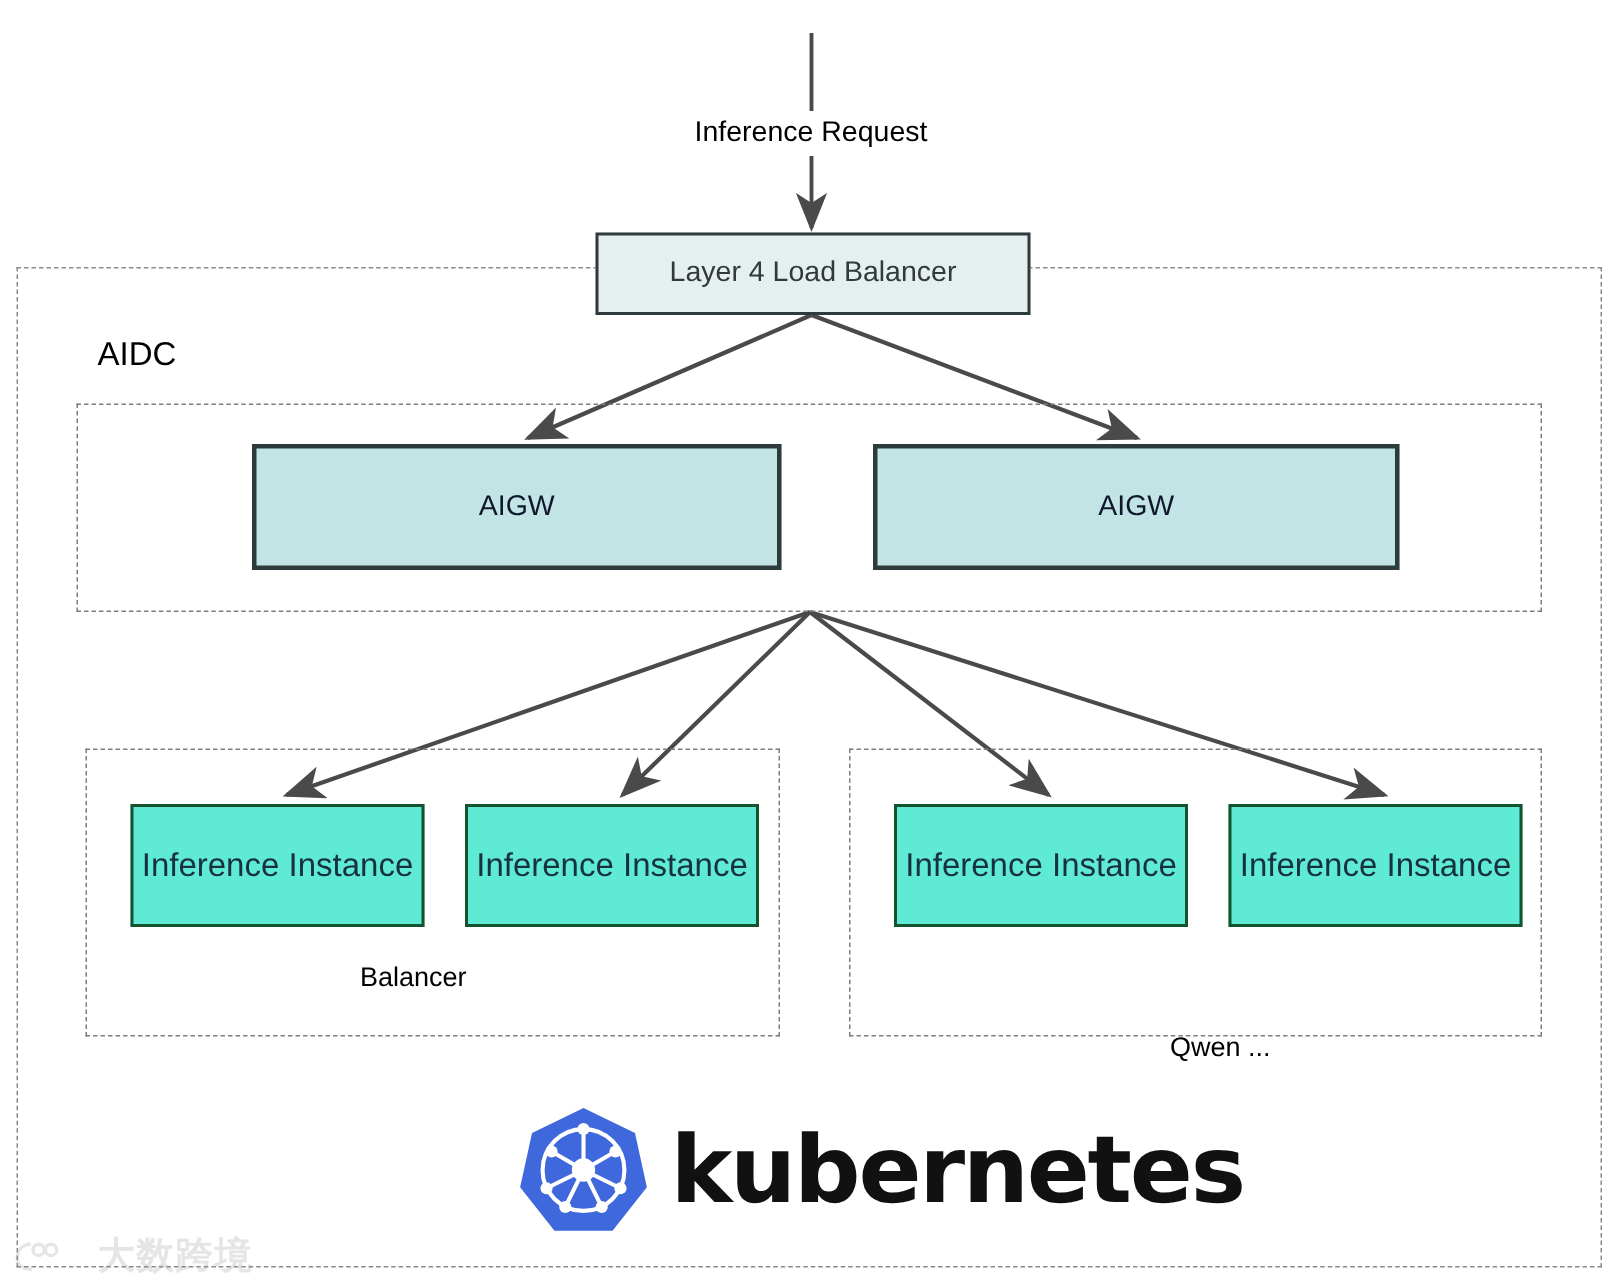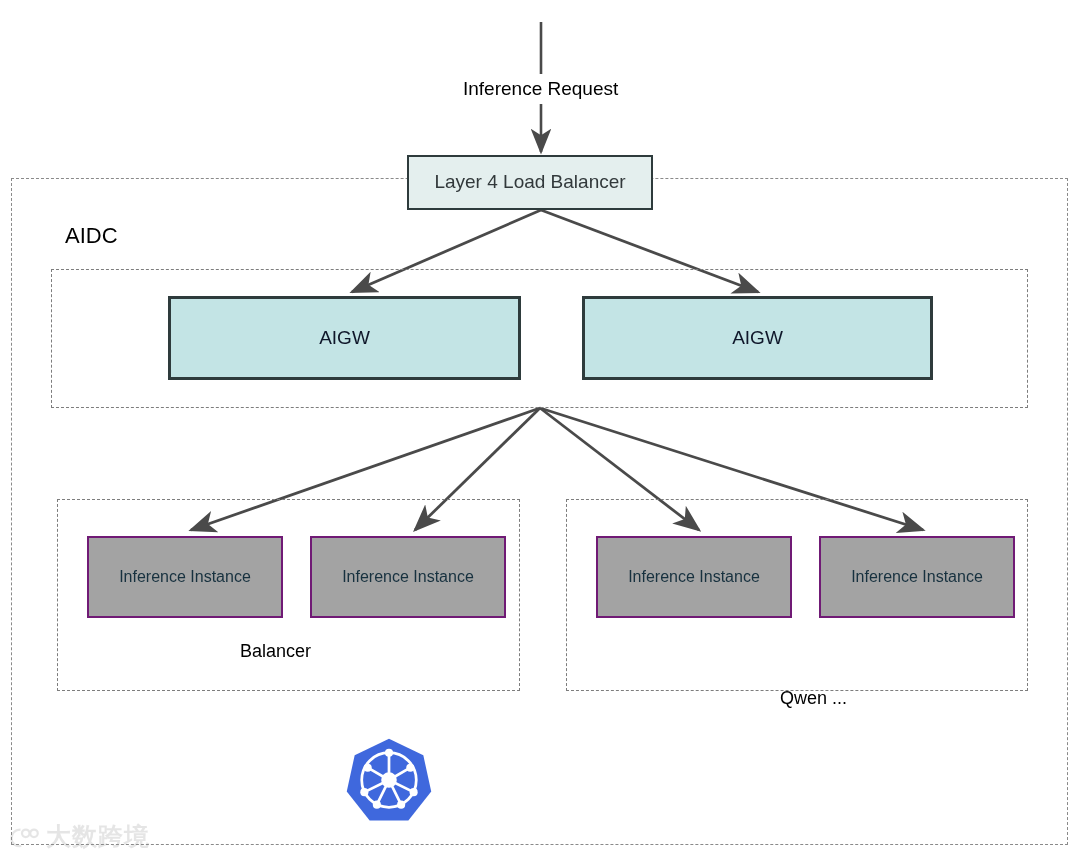--- a/index.html
+++ b/index.html
@@ -46,23 +46,23 @@
     font-size: 19px;
     color: #32393b;
   }
   .node-gw {
     background: #c3e4e5;
     border: 3px solid #2e3b3c;
     font-size: 19px;
     color: #0f172a;
   }
   .node-inst {
-    background: #a3a3a3;
-    border: 2px solid #701a75;
-    font-size: 16px;
+    background: #5eead4;
+    border: 2px solid #14532d;
+    font-size: 22px;
     color: #17313f;
   }
 
   
   .label {
     position: absolute;
     white-space: nowrap;
     color: #000000;
   }
   .label-request { font-size: 19px; }
@@ -93,20 +93,21 @@
     line-height: 1;
   }
 
   
   .watermark {
     position: absolute;
     display: flex;
     align-items: center;
     opacity: 0.22;
     filter: grayscale(1);
+    gap: 19px;
   }
   .watermark-text {
     font-size: 25px;
     font-weight: bold;
     color: #8e8e8e;
     margin-left: 6px;
     letter-spacing: 1px;
   }
 </style>
 </head>
@@ -134,21 +135,21 @@
     <line x1="540" y1="408" x2="699" y2="530" stroke="#4a4a4a" stroke-width="2.8" marker-end="url(#arrowhead)"></line>
     <line x1="540" y1="408" x2="923" y2="530" stroke="#4a4a4a" stroke-width="2.8" marker-end="url(#arrowhead)"></line>
   </svg>
 
   <div class="label label-request" style="left:463px; top:78px;">Inference Request</div>
 
   <div class="abs dashed-outer" style="left:11px; top:178px; width:1057px; height:667px;"></div>
 
   <div class="label label-aidc" style="left:65px; top:223px;">AIDC</div>
 
-  <div class="abs node node-lb" style="left:407px; top:155px; width:246px; height:55px;">
+  <div class="abs node node-lb" style="left:397px; top:155px; width:290px; height:55px;">
     <span>Layer 4 Load Balancer</span>
   </div>
 
   <div class="abs dashed-inner" style="left:51px; top:269px; width:977px; height:139px;"></div>
 
   <div class="abs node node-gw" style="left:168px; top:296px; width:353px; height:84px;">
     <span>AIGW</span>
   </div>
 
   <div class="abs node node-gw" style="left:582px; top:296px; width:351px; height:84px;">
@@ -202,20 +203,21 @@
         <circle cx="50" cy="19" r="4.6" fill="#ffffff" stroke="none"></circle>
         <circle cx="74.2" cy="36.0" r="4.6" fill="#ffffff" stroke="none"></circle>
         <circle cx="78.0" cy="63.8" r="4.6" fill="#ffffff" stroke="none"></circle>
         <circle cx="63.8" cy="78.0" r="4.6" fill="#ffffff" stroke="none"></circle>
         <circle cx="36.2" cy="78.0" r="4.6" fill="#ffffff" stroke="none"></circle>
         <circle cx="22.0" cy="63.8" r="4.6" fill="#ffffff" stroke="none"></circle>
         <circle cx="25.8" cy="36.0" r="4.6" fill="#ffffff" stroke="none"></circle>
       </g>
     </svg>
 
+    <div class="k8s-word">kubernetes</div>
   </div>
 
   <div class="watermark" style="left:10px; top:820px;">
     <svg width="30" height="24" viewBox="0 0 40 32">
       <path d="M14,6 C6,6 2,12 2,18 C2,25 8,29 15,28" fill="none" stroke="#8e8e8e" stroke-width="3"></path>
       <circle cx="21" cy="11" r="5" fill="none" stroke="#8e8e8e" stroke-width="3"></circle>
       <circle cx="32" cy="11" r="5" fill="none" stroke="#8e8e8e" stroke-width="3"></circle>
     </svg>
     <div class="watermark-text">大数跨境</div>
   </div>

